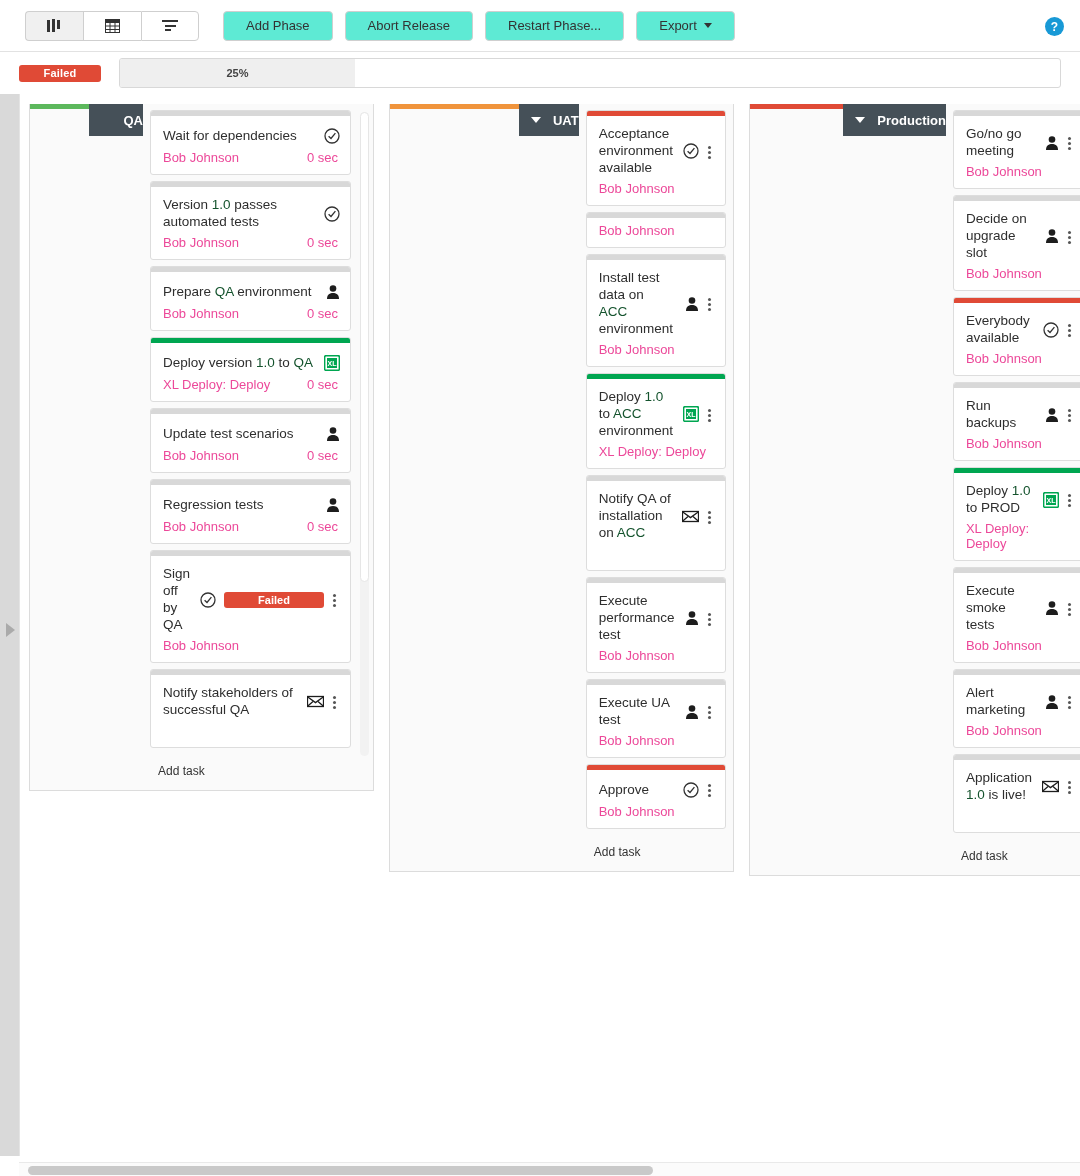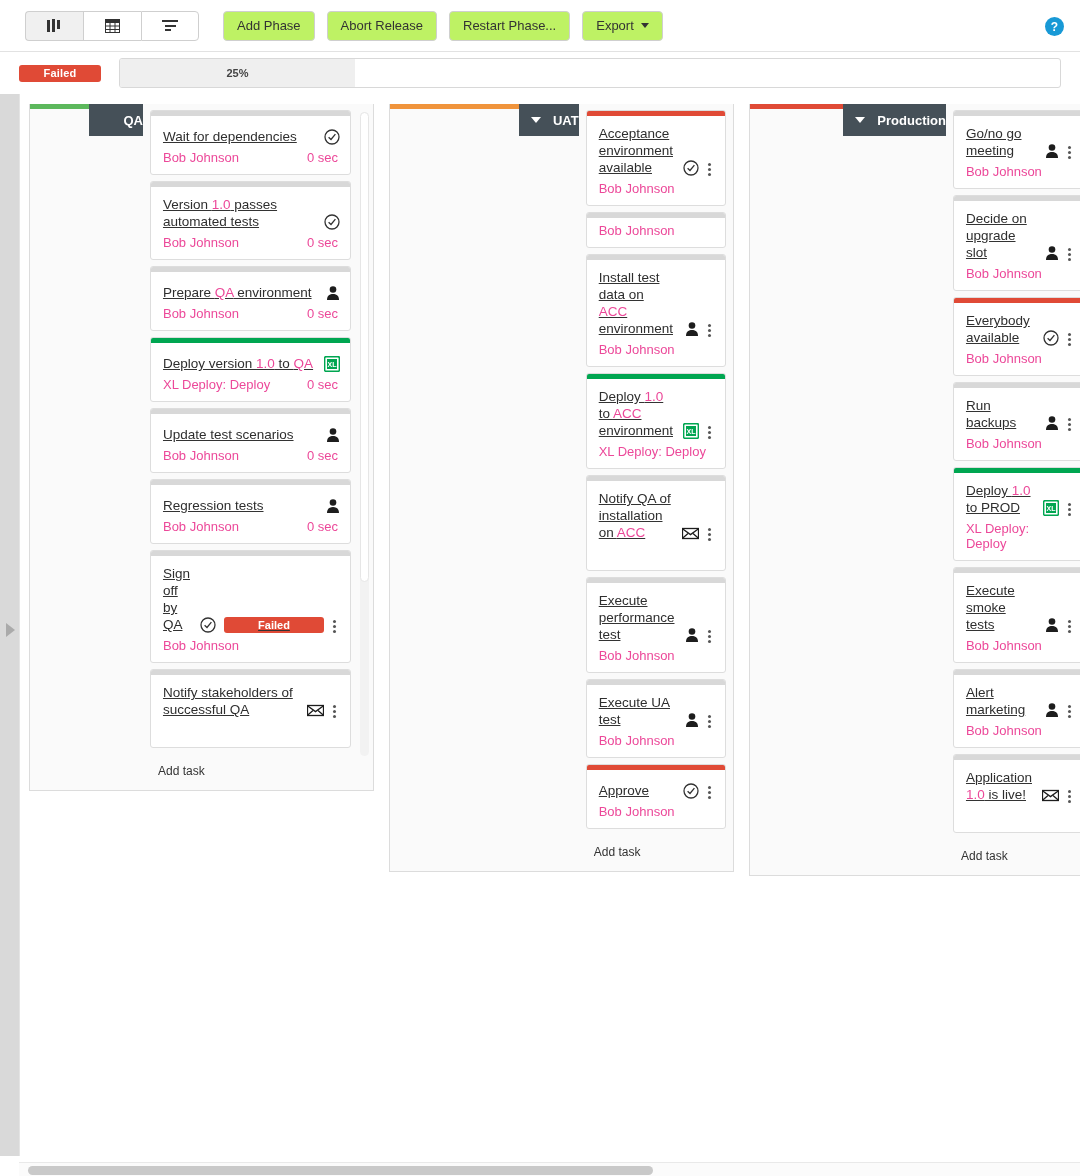--- a/index.html
+++ b/index.html
@@ -34,24 +34,24 @@
     display: flex; align-items: center; justify-content: center;
     cursor: pointer;
   }
   .btn-group .tbtn:first-child { border-radius: 4px 0 0 4px; background: #f0f0f0; }
   .btn-group .tbtn:last-child { border-right: 1px solid #cfcfcf; border-radius: 0 4px 4px 0; }
 
   .tbtn svg { display: block; }
 
   .abtn {
     height: 30px;
-    background: #bef264;
+    background: #5eead4;
     border: 1px solid #cfcfcf;
     border-radius: 4px;
-    padding: 0 13px;
+    padding: 0 22px;
     margin-right: 12px;
     font-size: 13px;
     font-family: "Liberation Sans", sans-serif;
     color: #333;
     cursor: pointer;
     display: flex; align-items: center;
     white-space: nowrap;
   }
   .caret-down {
     display: inline-block;
@@ -220,32 +220,31 @@
     cursor: pointer;
     overflow: hidden;
   }
   .card-accent { height: 5px; width: 100%; background: #d8d8d8; }
   .card-accent.green { background: #00a651; }
   .card-accent.red { background: #e04a36; }
 
   .card-main {
     padding: 9px 10px 0 12px;
     display: flex;
-    align-items: flex-end;
+    align-items: center;
     min-height: 29px;
-    text-decoration: underline;
   }
   .card-title {
     flex: 1;
     font-size: 13.5px;
     color: #2e2e2e;
     line-height: 17px;
     padding-right: 6px;
   }
-  .card-title .var { color: #ec4899; }
+  .card-title .var { color: #14532d; }
   .card-icons {
     display: flex;
     align-items: center;
     flex: none;
     padding-top: 1px;
   }
   .icn { margin-left: 4px; display: flex; align-items: center; }
 
   .badge-failed {
     background: #e04a36;

